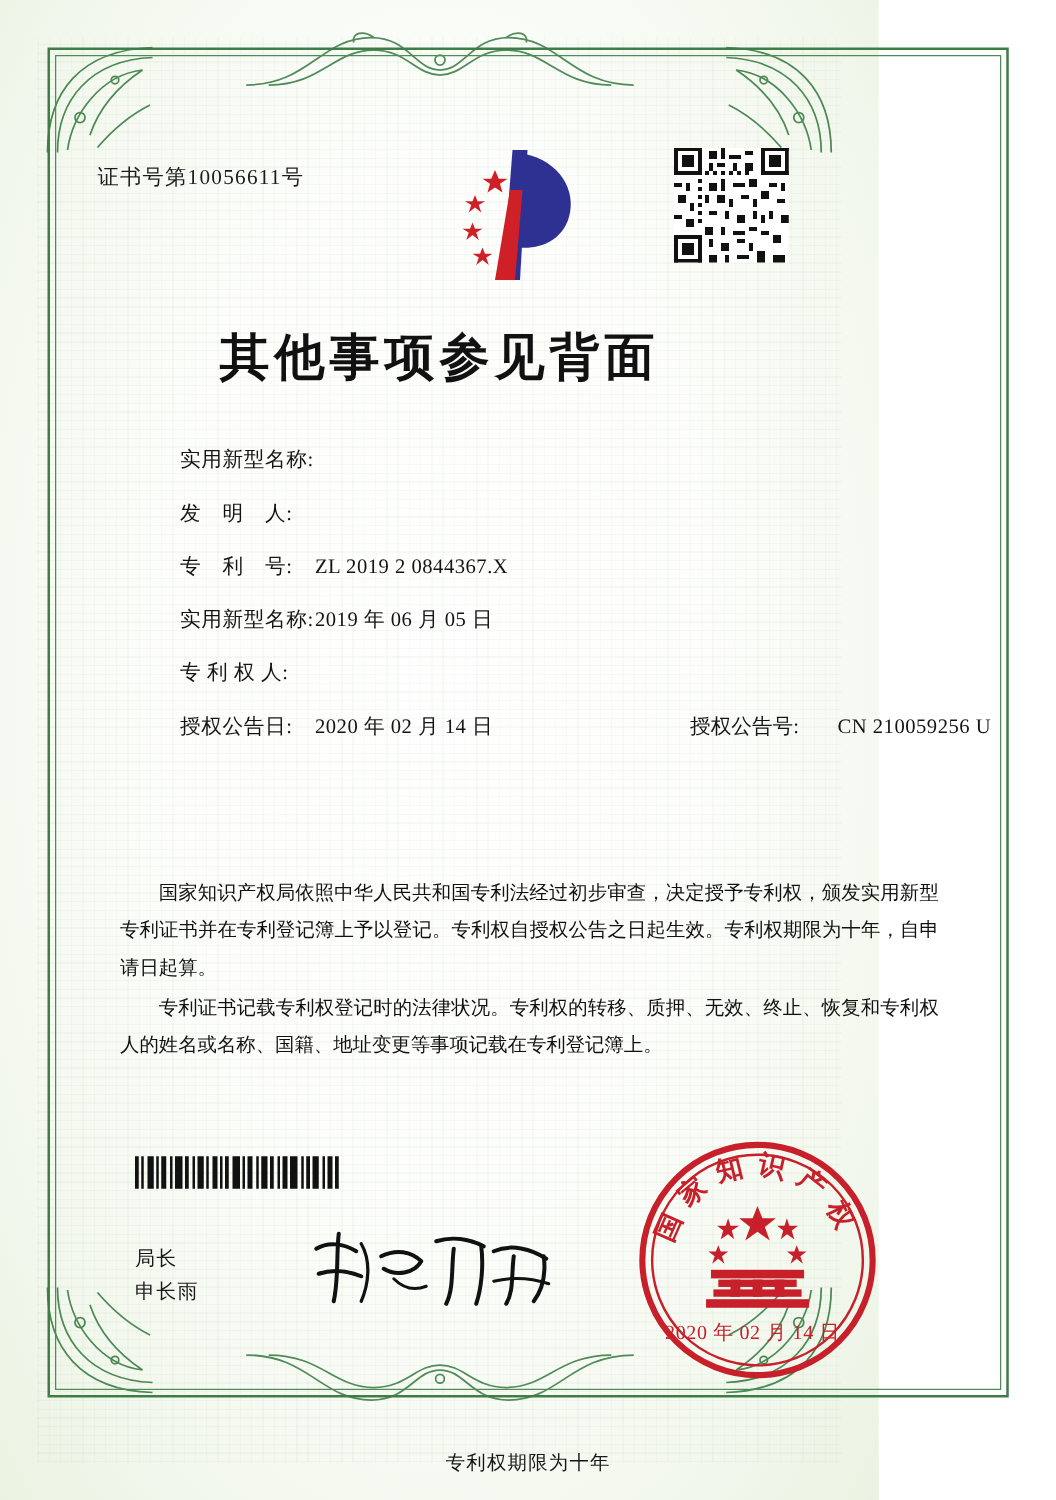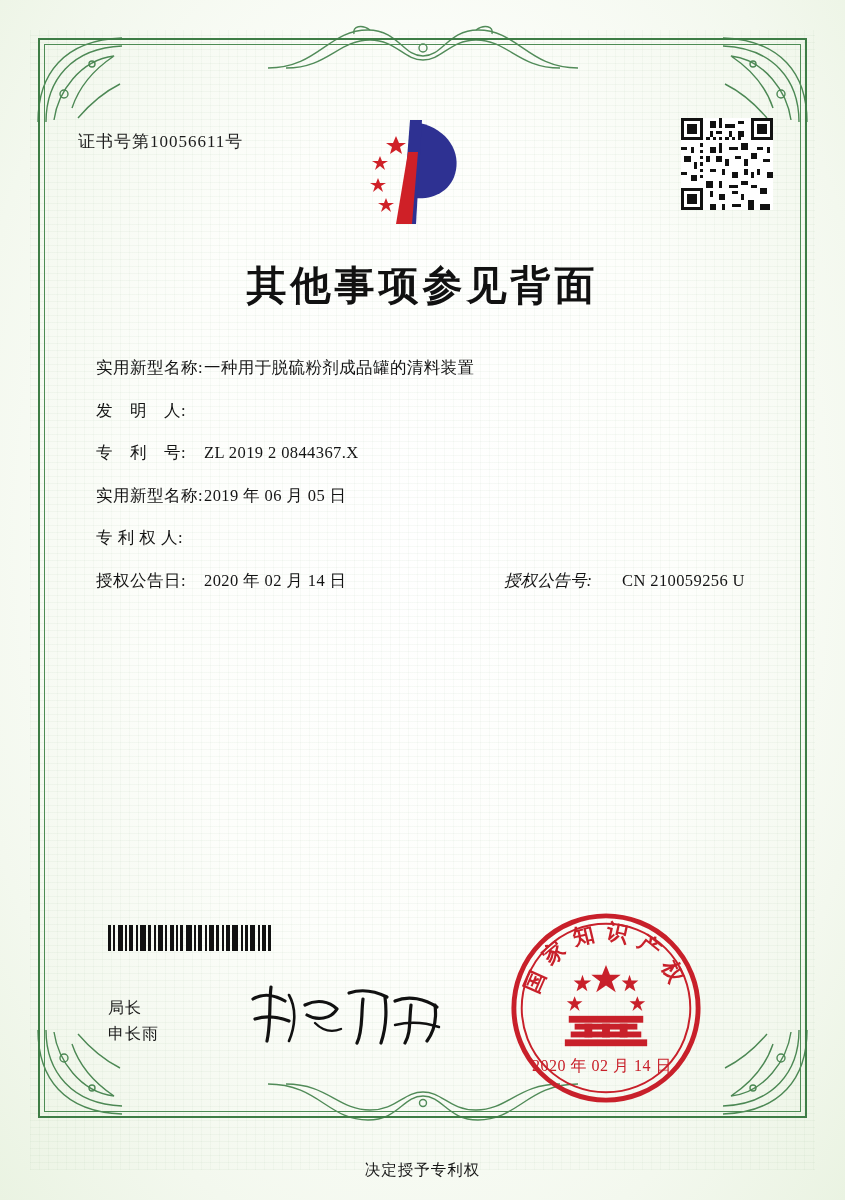--- a/index.html
+++ b/index.html
@@ -12,21 +12,21 @@
     font-family: "Liberation Serif", "DejaVu Serif", serif;
     color: #1a1a1a;
     position: relative;
     overflow: hidden;
   }
 
   
   .certificate {
     position: absolute;
     left: 0; top: 0;
-    width: 845px; height: 1200px;
+    width: 703px; height: 1200px;
     background:
       radial-gradient(ellipse at 50% 45%, #ffffff 0%, #fdfefb 45%, #f3f8ee 78%, #eaf3e2 100%);
   }
   
   .guilloche {
     position: absolute;
     left: 30px; top: 30px; right: 30px; bottom: 30px;
     background-image:
       repeating-linear-gradient(0deg, rgba(60,120,60,0.045) 0px, rgba(60,120,60,0.045) 1px, transparent 1px, transparent 7px),
       repeating-linear-gradient(90deg, rgba(60,120,60,0.035) 0px, rgba(60,120,60,0.035) 1px, transparent 1px, transparent 9px);
@@ -123,33 +123,33 @@
   .field-row {
     display: flex;
     align-items: baseline;
     margin-bottom: 26px;
     white-space: nowrap;
   }
   .field-label {
     width: 108px;
     flex: 0 0 108px;
     letter-spacing: 0.5px;
+    margin-left: 48px;
   }
   .field-value {
     flex: 1 1 auto;
     letter-spacing: 0.4px;
   }
   .field-row.double .field-value {
     flex: 0 0 auto;
     width: 300px;
   }
   .field-row.double .field-label2 {
     flex: 0 0 auto;
     width: 118px;
-    font-style: italic;
   }
 
   
   .paras {
     position: absolute;
     left: 96px; top: 700px;
     width: 655px;
     font-size: 15.5px;
     line-height: 30px;
     text-align: justify;
@@ -392,21 +392,20 @@
       </g>
     </svg>
   </div>
 
   <div class="title">其他事项参见背面</div>
 
   <div class="fields">
 
     <div class="field-row">
       <span class="field-label">实用新型名称:</span>
-      <span class="field-value">一种用于脱硫粉剂成品罐的清料装置</span>
     </div>
 
     <div class="field-row">
       <span class="field-label">发　明　人:</span>
     </div>
 
     <div class="field-row">
       <span class="field-label">专　利　号:</span>
       <span class="field-value">ZL 2019 2 0844367.X</span>
     </div>
@@ -424,20 +423,22 @@
     <div class="field-row double">
       <span class="field-label">授权公告日:</span>
       <span class="field-value">2020 年 02 月 14 日</span>
       <span class="field-label2">授权公告号:</span>
       <span class="field-value">CN 210059256 U</span>
     </div>
 
   </div>
 
   <div class="paras">
+    <p>国家知识产权局依照中华人民共和国专利法经过初步审查，决定授予专利权，颁发实用新型专利证书并在专利登记簿上予以登记。专利权自授权公告之日起生效。专利权期限为十年，自申请日起算。</p>
+    <p>专利证书记载专利权登记时的法律状况。专利权的转移、质押、无效、终止、恢复和专利权人的姓名或名称、国籍、地址变更等事项记载在专利登记簿上。</p>
   </div>
 
   <div class="barcode">
     <i style="width:3px"></i>
       <i style="width:2px;background:transparent"></i>
     <i style="width:2px"></i>
       <i style="width:3px;background:transparent"></i>
     <i style="width:5px"></i>
       <i style="width:2px;background:transparent"></i>
     <i style="width:2px"></i>
@@ -543,13 +544,13 @@
       </defs>
       <text font-family="'DejaVu Serif','Liberation Serif',serif" font-size="22" font-weight="bold" fill="#c8202a" letter-spacing="10">
         <textPath href="#sealArc" startOffset="6%">国家知识产权局</textPath>
       </text>
     </svg>
   </div>
   <div class="seal-date">2020 年 02 月 14 日</div>
 
 </div>
 
-<div class="footer-note">决定授予专利权</div>
+<div class="footer-note">专利权期限为十年</div>
 
 </body></html>

